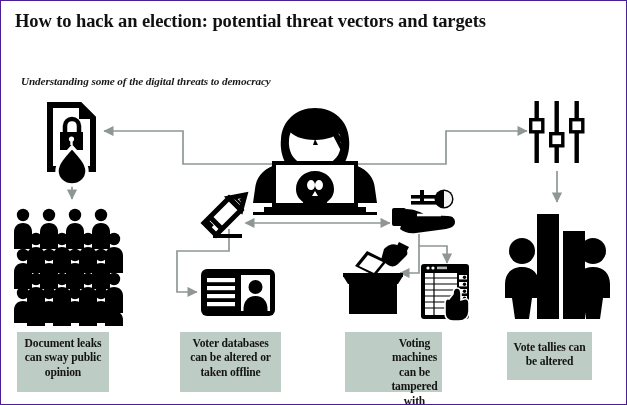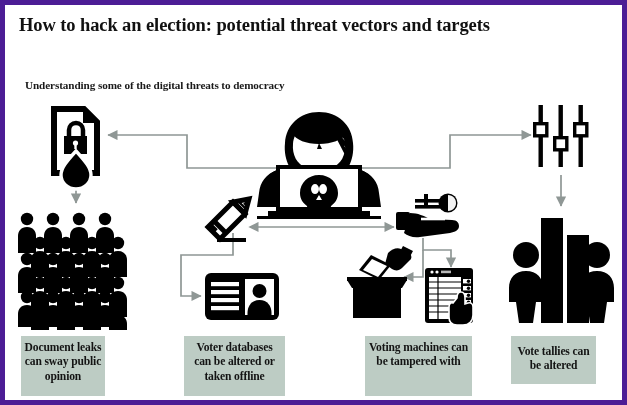--- a/index.html
+++ b/index.html
@@ -9,21 +9,21 @@
   }
   body {
     font-family: "Liberation Serif", serif;
   }
   #figure {
     position: relative;
     width: 627px;
     height: 405px;
     box-sizing: border-box;
     background: #ffffff;
-    border: 5px solid #4c1d95;
+    border: 1px solid #4c1d95;
     overflow: hidden;
   }
   #title {
     position: absolute;
     left: 14px;
     top: 8px;
     width: 600px;
     font-size: 18.5px;
     font-weight: bold;
     color: #111111;
@@ -31,43 +31,44 @@
     line-height: 24px;
   }
   #subtitle {
     position: absolute;
     left: 20px;
     top: 74px;
     font-size: 11.2px;
     font-weight: bold;
     color: #1a1a1a;
     letter-spacing: -0.1px;
+    font-style: italic;
   }
   #svg-layer {
     position: absolute;
     left: 0;
     top: 0;
     width: 627px;
     height: 405px;
   }
   .caption {
     position: absolute;
     background: #bdccc4;
     color: #141414;
     font-size: 11.6px;
     font-weight: bold;
     line-height: 14.4px;
     text-align: center;
     box-sizing: border-box;
     padding: 5px 3px 4px 3px;
     letter-spacing: -0.15px;
   }
-  #cap-0 { left: 16px;  top: 331px; width: 84px; height: 60px; }
+  #cap-0 { left: 16px;  top: 331px; width: 92px; height: 60px; }
   #cap-1 { left: 179px; top: 331px; width: 101px; height: 60px; }
-  #cap-2 { left: 360px; top: 331px; width: 107px; height: 60px; }
+  #cap-2 { left: 344px; top: 331px; width: 97px; height: 60px; padding-left: 45px; }
   #cap-3 { left: 506px; top: 331px; width: 85px; height: 48px;
            padding-top: 9px; }
 </style>
 </head>
 <body>
 
 <div id="figure">
 
   <div id="title">How to hack an election: potential threat vectors and targets</div>
   <div id="subtitle">Understanding some of the digital threats to democracy</div>

